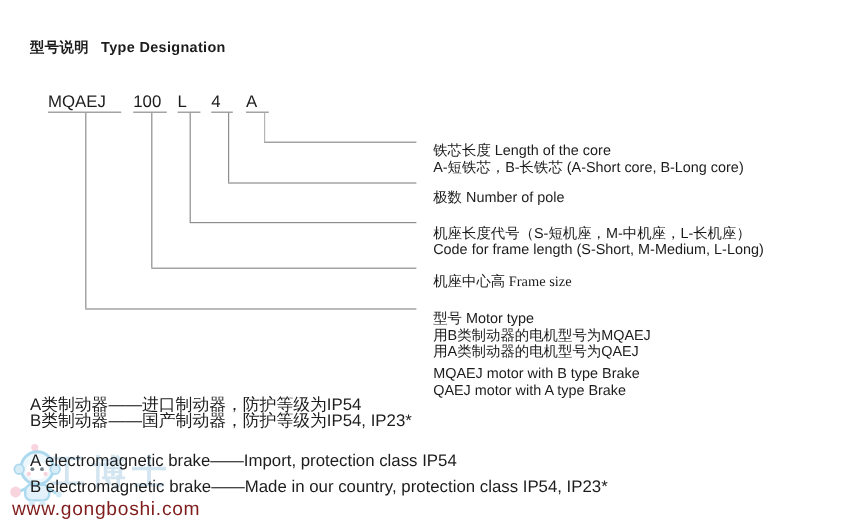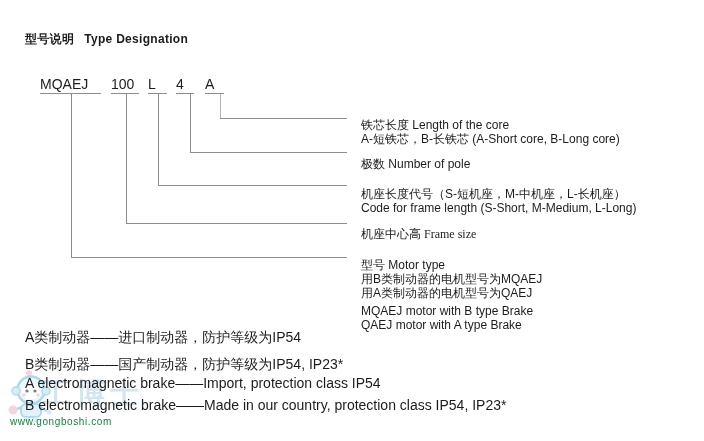--- a/index.html
+++ b/index.html
@@ -64,36 +64,36 @@
   .lbl .en-block{margin-top:4px;}
 
   
   .note{
     left:25px;
     font-size:14px;line-height:13px;
     white-space:nowrap;
     z-index:2;
   }
   .note-0{top:331px;}
-  .note-1{top:358px;}
+  .note-1{top:344px;}
   .note-2{top:377px;}
   .note-3{top:399px;}
 
   
   .wm-logo{left:3px;top:369px;z-index:0;opacity:0.85;}
   .wm-cn{
     left:42px;top:374px;z-index:0;
     font-size:29px;font-weight:bold;letter-spacing:5px;
     color:rgba(150,192,220,0.42);
     white-space:nowrap;
   }
   .wm-url{
     left:10px;top:416px;z-index:0;
-    font-size:10px;letter-spacing:0.6px;
-    color:#15803d;
+    font-size:16px;letter-spacing:0.6px;
+    color:#7f1d1d;
     white-space:nowrap;
   }
 </style>
 </head>
 <body>
 
 <div class="page">
 
   <div class="abs wm-logo">
     <svg width="58" height="54" viewBox="0 0 58 54">

